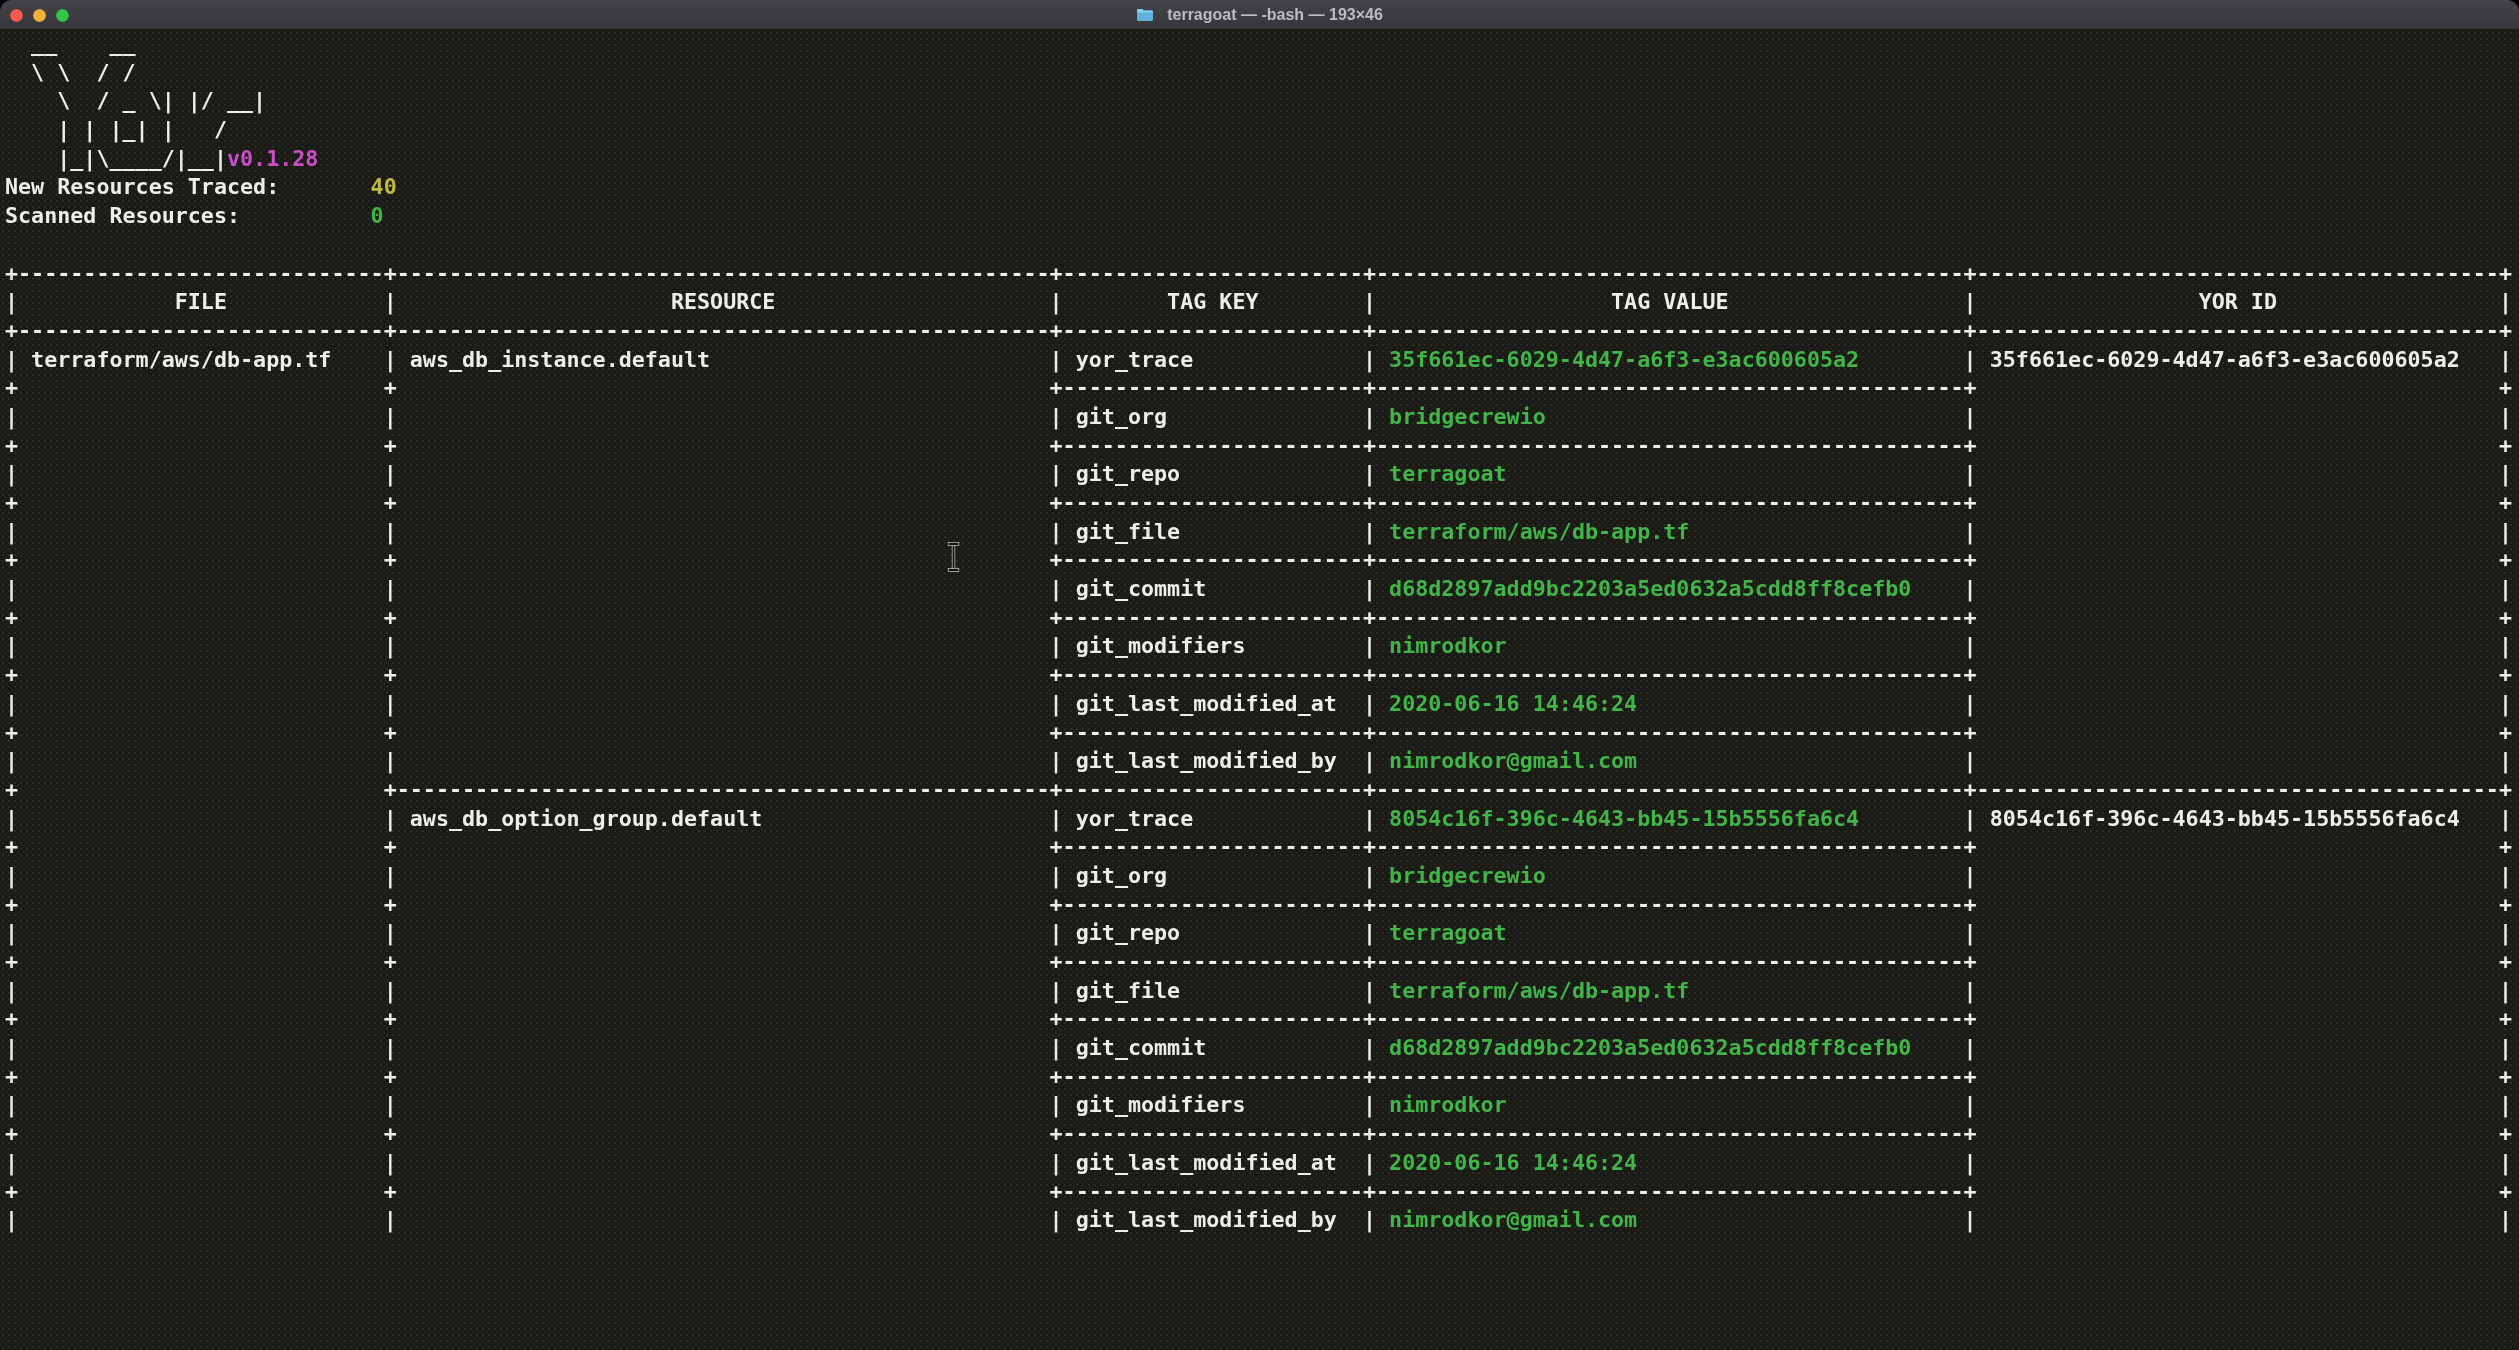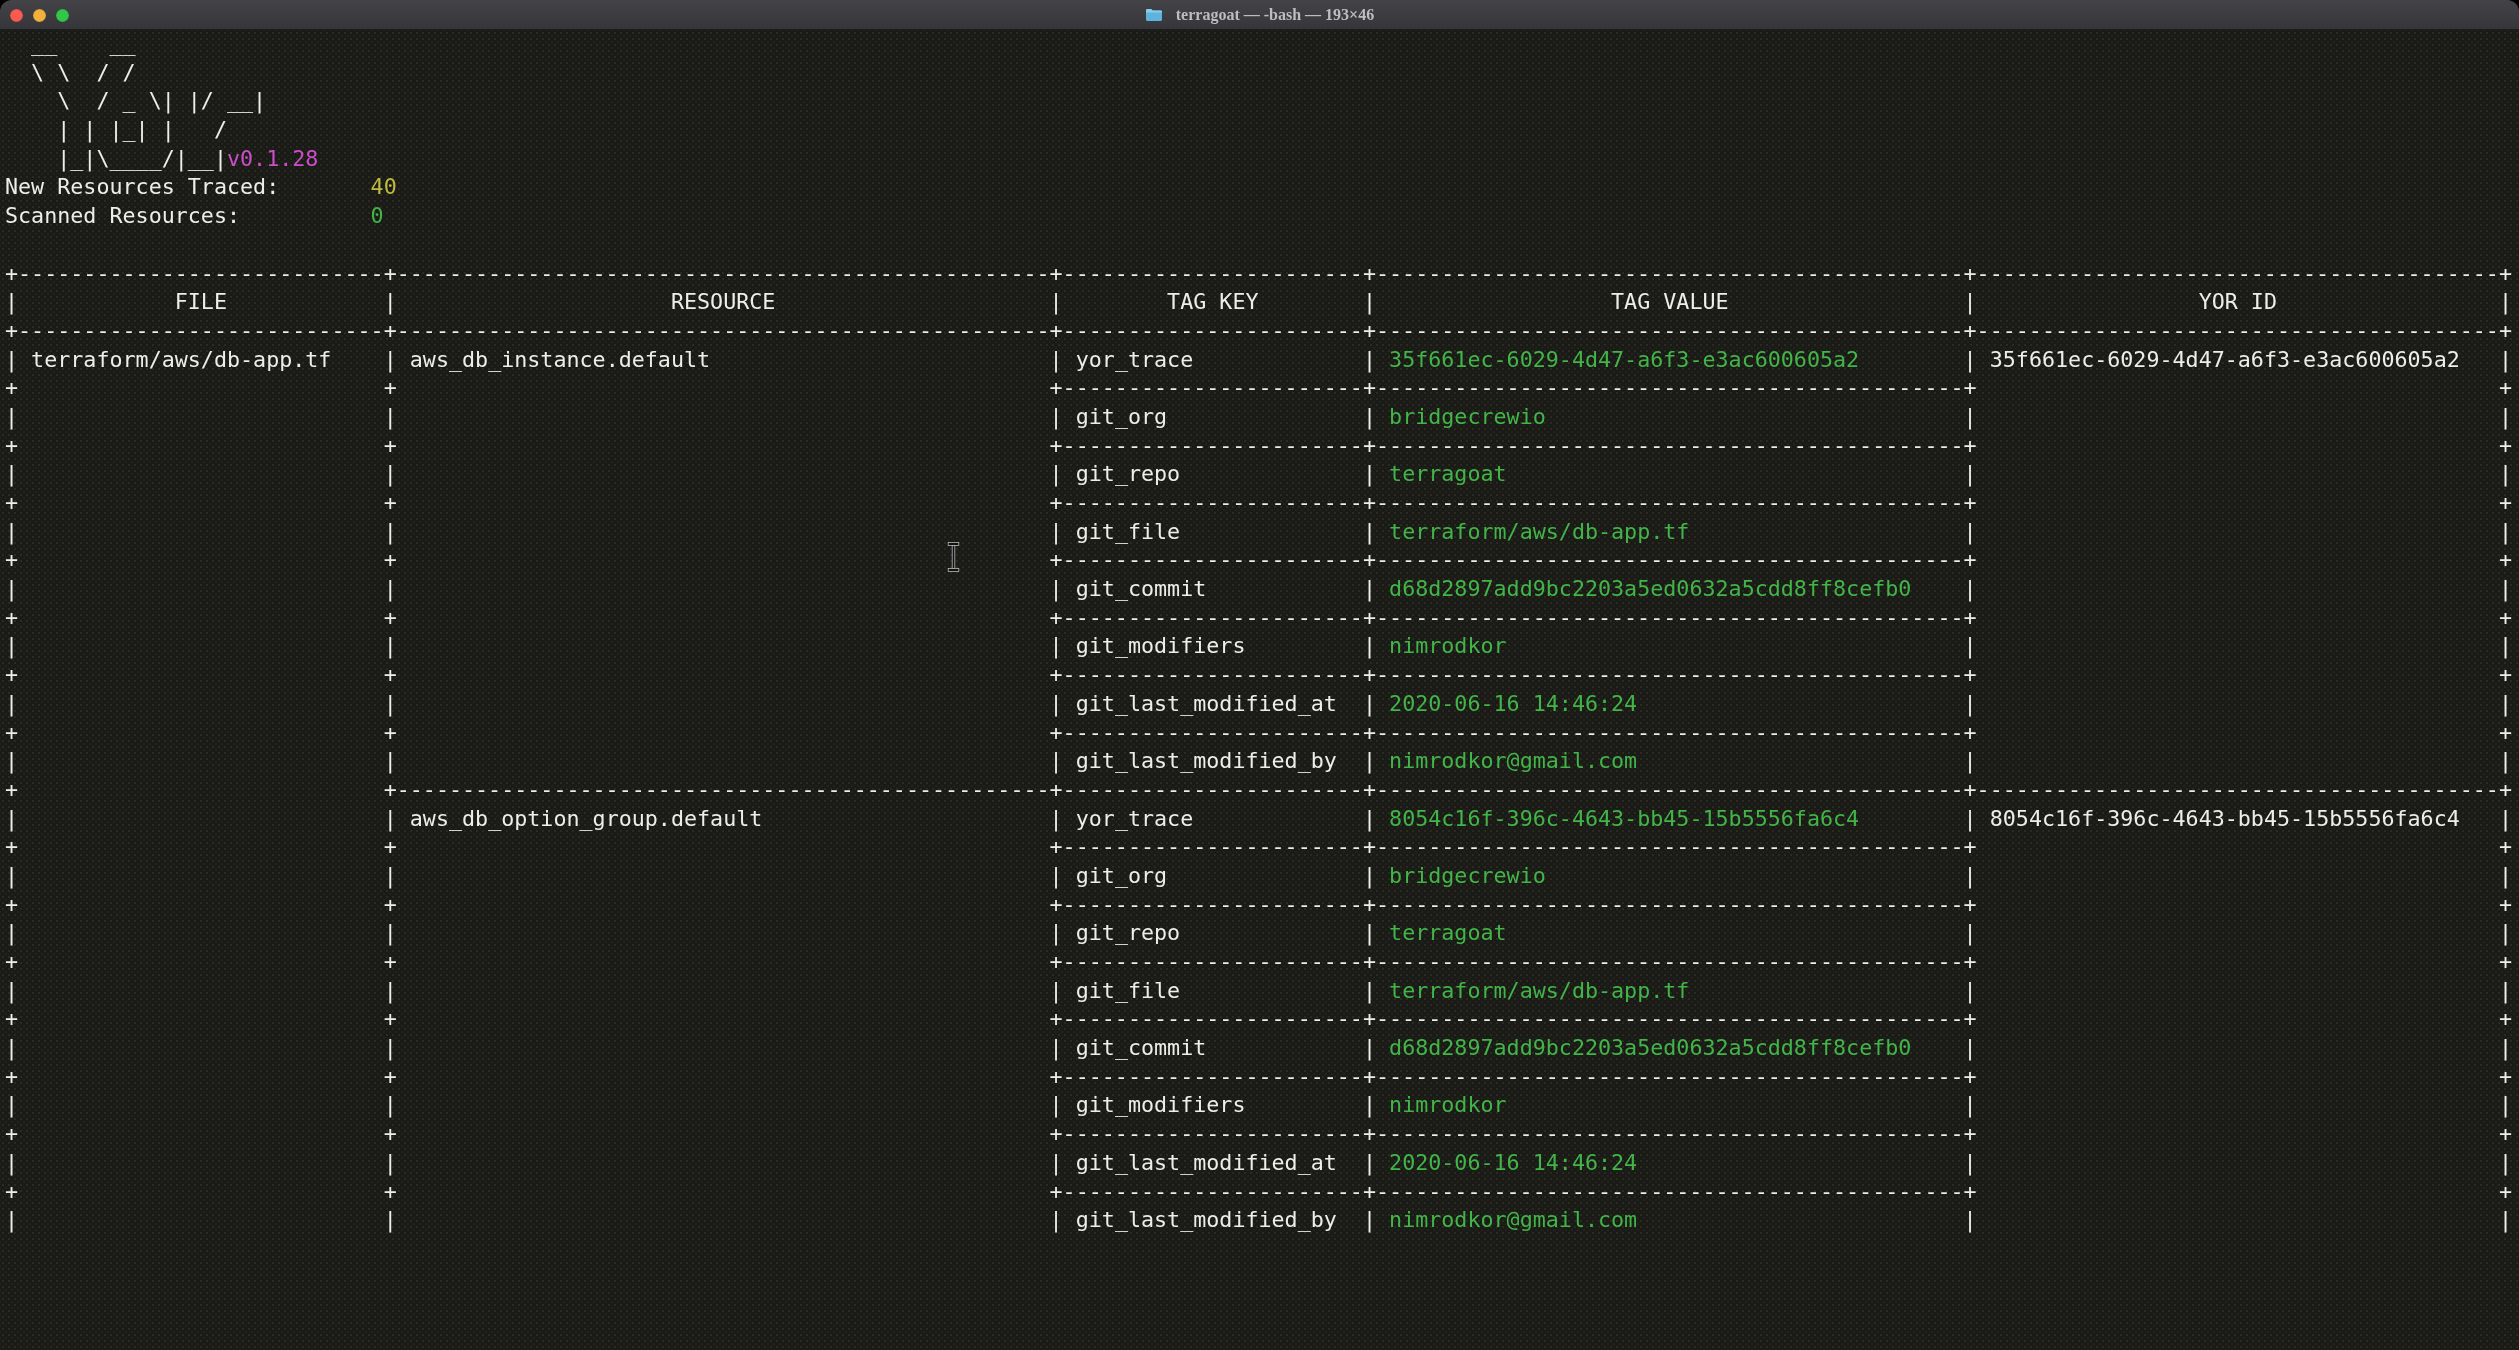--- a/index.html
+++ b/index.html
@@ -23,25 +23,25 @@
     border-bottom:1px solid #1d1d20;
     display:flex;align-items:center;justify-content:center;
   }
   .lights{position:absolute;left:10px;top:0;height:30px;display:flex;align-items:center;gap:10px;}
   .light{width:13px;height:13px;border-radius:50%;display:inline-block;box-shadow:inset 0 0 1px rgba(0,0,0,.4);}
   .light.red{background:#f85b51;}
   .light.yellow{background:#f5b families;}
   .light.yellow{background:#f2b13c;}
   .light.green{background:#32c749;}
   .title-wrap{display:flex;align-items:center;gap:13px;
-    font-family:Liberation Serif, serif;font-size:16px;font-weight:bold;color:#bcbdc1;}
+    font-family:Liberation Sans, sans-serif;font-size:16px;font-weight:bold;color:#bcbdc1;}
   .screen{
     position:absolute;left:0;top:30px;width:2519px;height:1320px;
     padding-left:5px;box-sizing:border-box;overflow:hidden;
-    font-size:21.7px;font-weight:normal;
+    font-size:21.7px;font-weight:bold;
   }
   .tl{height:28.6957px;line-height:28.6957px;white-space:pre;}
   .c-white{color:var(--white);}
   .c-green{color:var(--green);}
   .c-yellow{color:var(--yellow);}
   .c-blue{color:var(--blue);}
   .c-magenta{color:var(--magenta);}
   .ibeam{position:absolute;left:946px;top:541px;width:15px;height:32px;}
 </style>
 </head>

